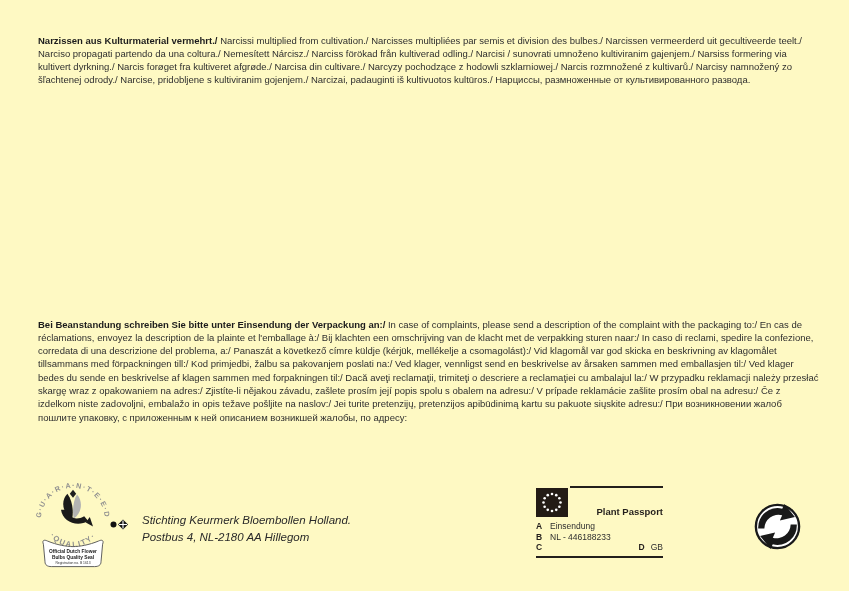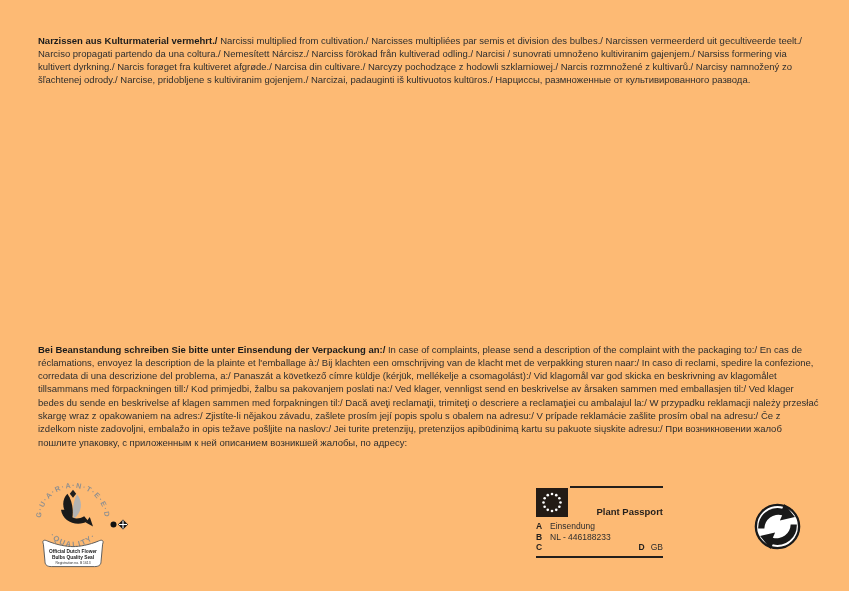--- a/index.html
+++ b/index.html
@@ -1,26 +1,26 @@
 <!DOCTYPE html>
 <html><head>
 <meta charset="utf-8">
 <style>
   html, body { margin: 0; padding: 0; background: #ffffff; }
   .sheet {
-    position: relative; width: 849px; height: 591px; background: #fdba74;
+    position: relative; width: 849px; height: 591px; background: #fef9c3;
     font-family: "Liberation Sans", sans-serif; color: #2e2e2e; overflow: hidden;
   }
   .para {
     position: absolute; left: 38px; width: 782px;
     font-size: 9.5px; line-height: 13.3px; letter-spacing: 0; text-align: left;
   }
   .para b { color: #1c1c1c; }
   #para-cultivation { top: 24px; }
-  #para-complaints { top: 333px; }
+  #para-complaints { top: 308px; }
 
   
   .seal { position: absolute; left: 33px; top: 477px; }
 
   
   .address { position: absolute; left: 110px; top: 512px; display: flex; align-items: flex-start; }
   .address .bullet { margin-top: 6px; flex: 0 0 auto; }
   .address .addr-text {
     margin-left: 10px; font-style: italic; font-size: 11.5px; line-height: 16.5px; color: #2a2a2a;
   }
@@ -82,20 +82,24 @@
     </svg>
   </div>
 
   <div class="address">
     <svg class="bullet" width="22" height="13" viewBox="0 0 22 13">
       <circle cx="3.5" cy="6.5" r="3" fill="#111"></circle>
       <path d="M 13,1.5 L 18,6.5 L 13,11.5 L 8,6.5 Z" fill="#111"></path>
       <line x1="13" y1="2.5" x2="13" y2="10.5" stroke="#fff" stroke-width="1.1"></line>
       <line x1="9" y1="6.5" x2="17" y2="6.5" stroke="#fff" stroke-width="1.1"></line>
     </svg>
+    <div class="addr-text">
+      <div>Stichting Keurmerk Bloembollen Holland.</div>
+      <div>Postbus 4, NL-2180 AA Hillegom</div>
+    </div>
   </div>
 
   <div class="passport">
     <div class="pp-head">
       <svg class="pp-flag" width="32" height="29" viewBox="0 0 32 29">
         <rect x="0" y="0" width="32" height="29" fill="#231b15"></rect>
         <g fill="#ffffff">
           <circle cx="16" cy="6" r="1.3"></circle>
             <circle cx="20.25" cy="7.14" r="1.3"></circle>
           <circle cx="23.36" cy="10.25" r="1.3"></circle>

